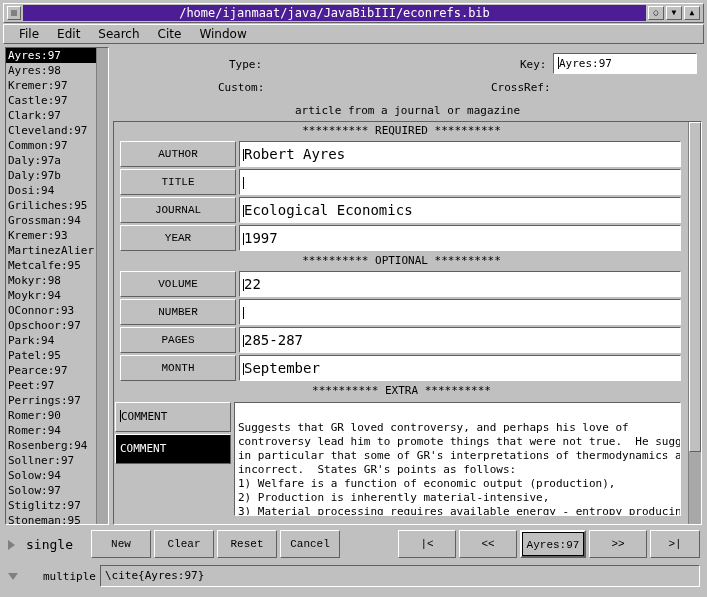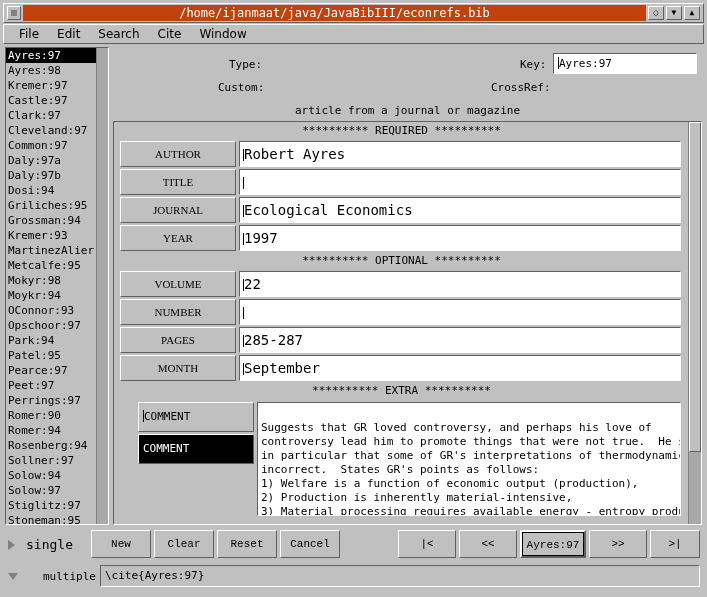--- a/index.html
+++ b/index.html
@@ -47,21 +47,21 @@
   .title-dot::after {
     content: "";
     position: absolute;
     left: 3px; top: 3px;
     width: 6px; height: 6px;
     background: #808080;
   }
   .title-text {
     flex: 1;
     text-align: center;
-    background: #c2410c;
+    background: #4c1d95;
     color: #ffffff;
     font-family: "DejaVu Sans Mono", monospace;
     font-size: 12px;
     line-height: 16px;
     height: 16px;
     margin: 0 2px;
     overflow: hidden;
     white-space: nowrap;
   }
   .title-btns { display: flex; gap: 2px; margin-right: 3px; }
@@ -262,21 +262,21 @@
   }
   .field-label {
     width: 116px;
     height: 26px;
     margin-left: 6px;
     background: #c0c0c0;
     border: 1px solid #ffffff;
     border-right-color: #606060;
     border-bottom-color: #606060;
     box-sizing: border-box;
-    font-family: Liberation Serif, serif;
+    font-family: Liberation Mono, monospace;
     font-size: 11px;
     line-height: 24px;
     text-align: center;
     color: #000;
   }
   .field-entry {
     flex: 1;
     height: 26px;
     margin-left: 3px;
     margin-right: 8px;
@@ -293,21 +293,21 @@
     white-space: nowrap;
     overflow: hidden;
   }
   
   .extra-wrap {
     display: flex;
     margin-top: 2px;
   }
   .comment-col {
     width: 116px;
-    margin-left: 24px;
+    margin-left: 1px;
   }
   .comment-btn {
     height: 30px;
     background: #c0c0c0;
     border: 1px solid #ffffff;
     border-right-color: #606060;
     border-bottom-color: #606060;
     box-sizing: border-box;
     font-family: "DejaVu Sans Mono", monospace;
     font-size: 11px;

